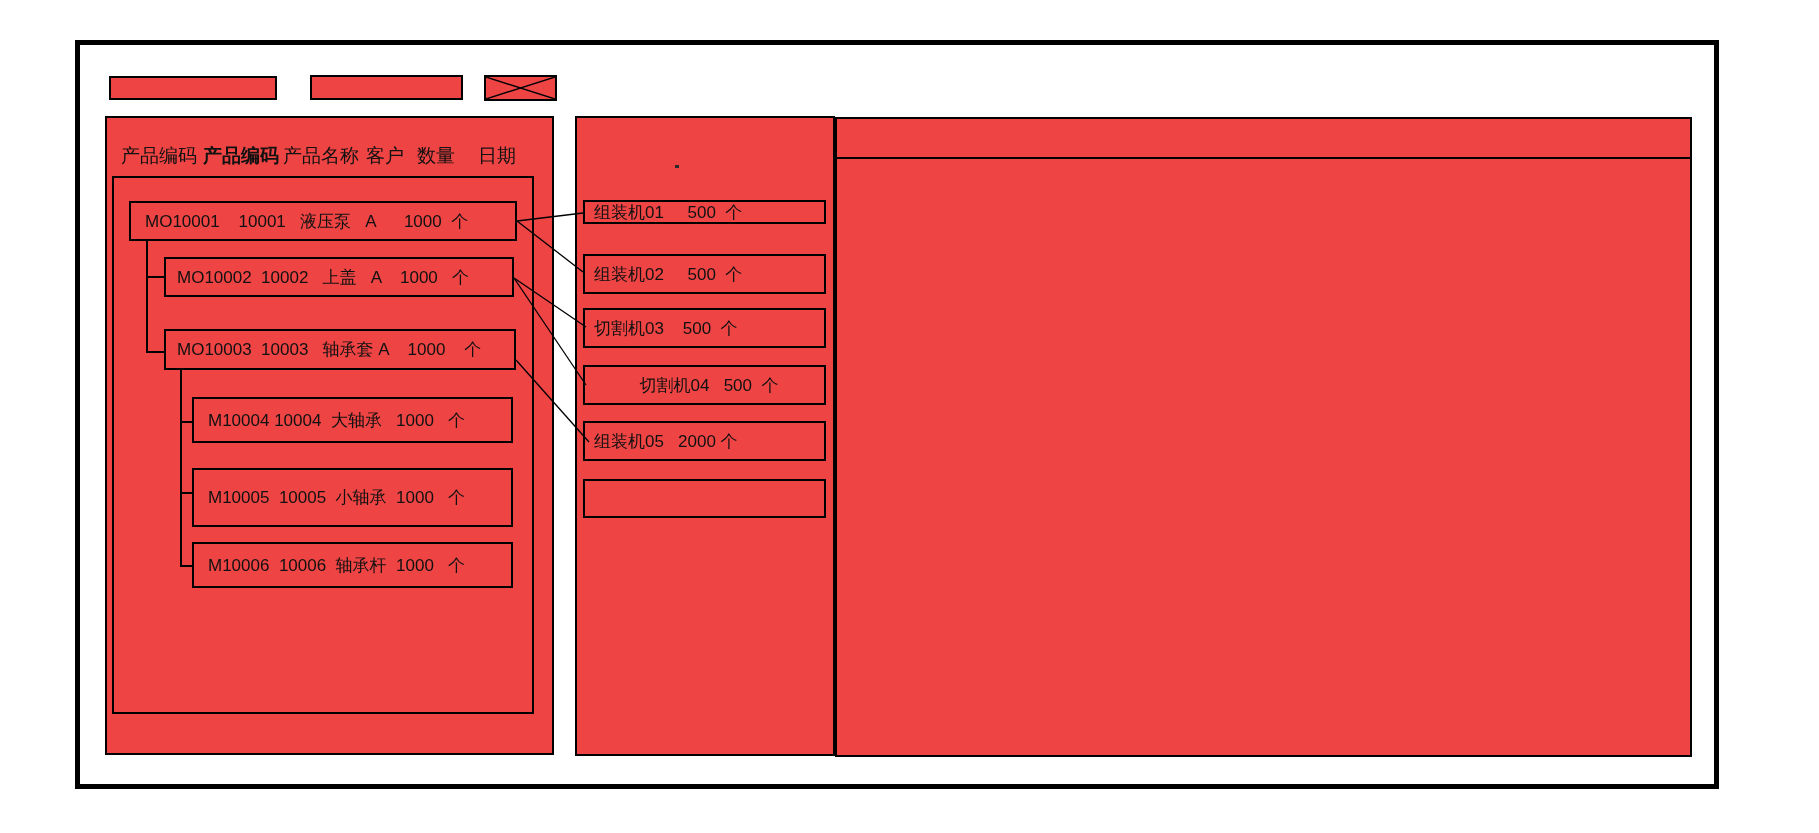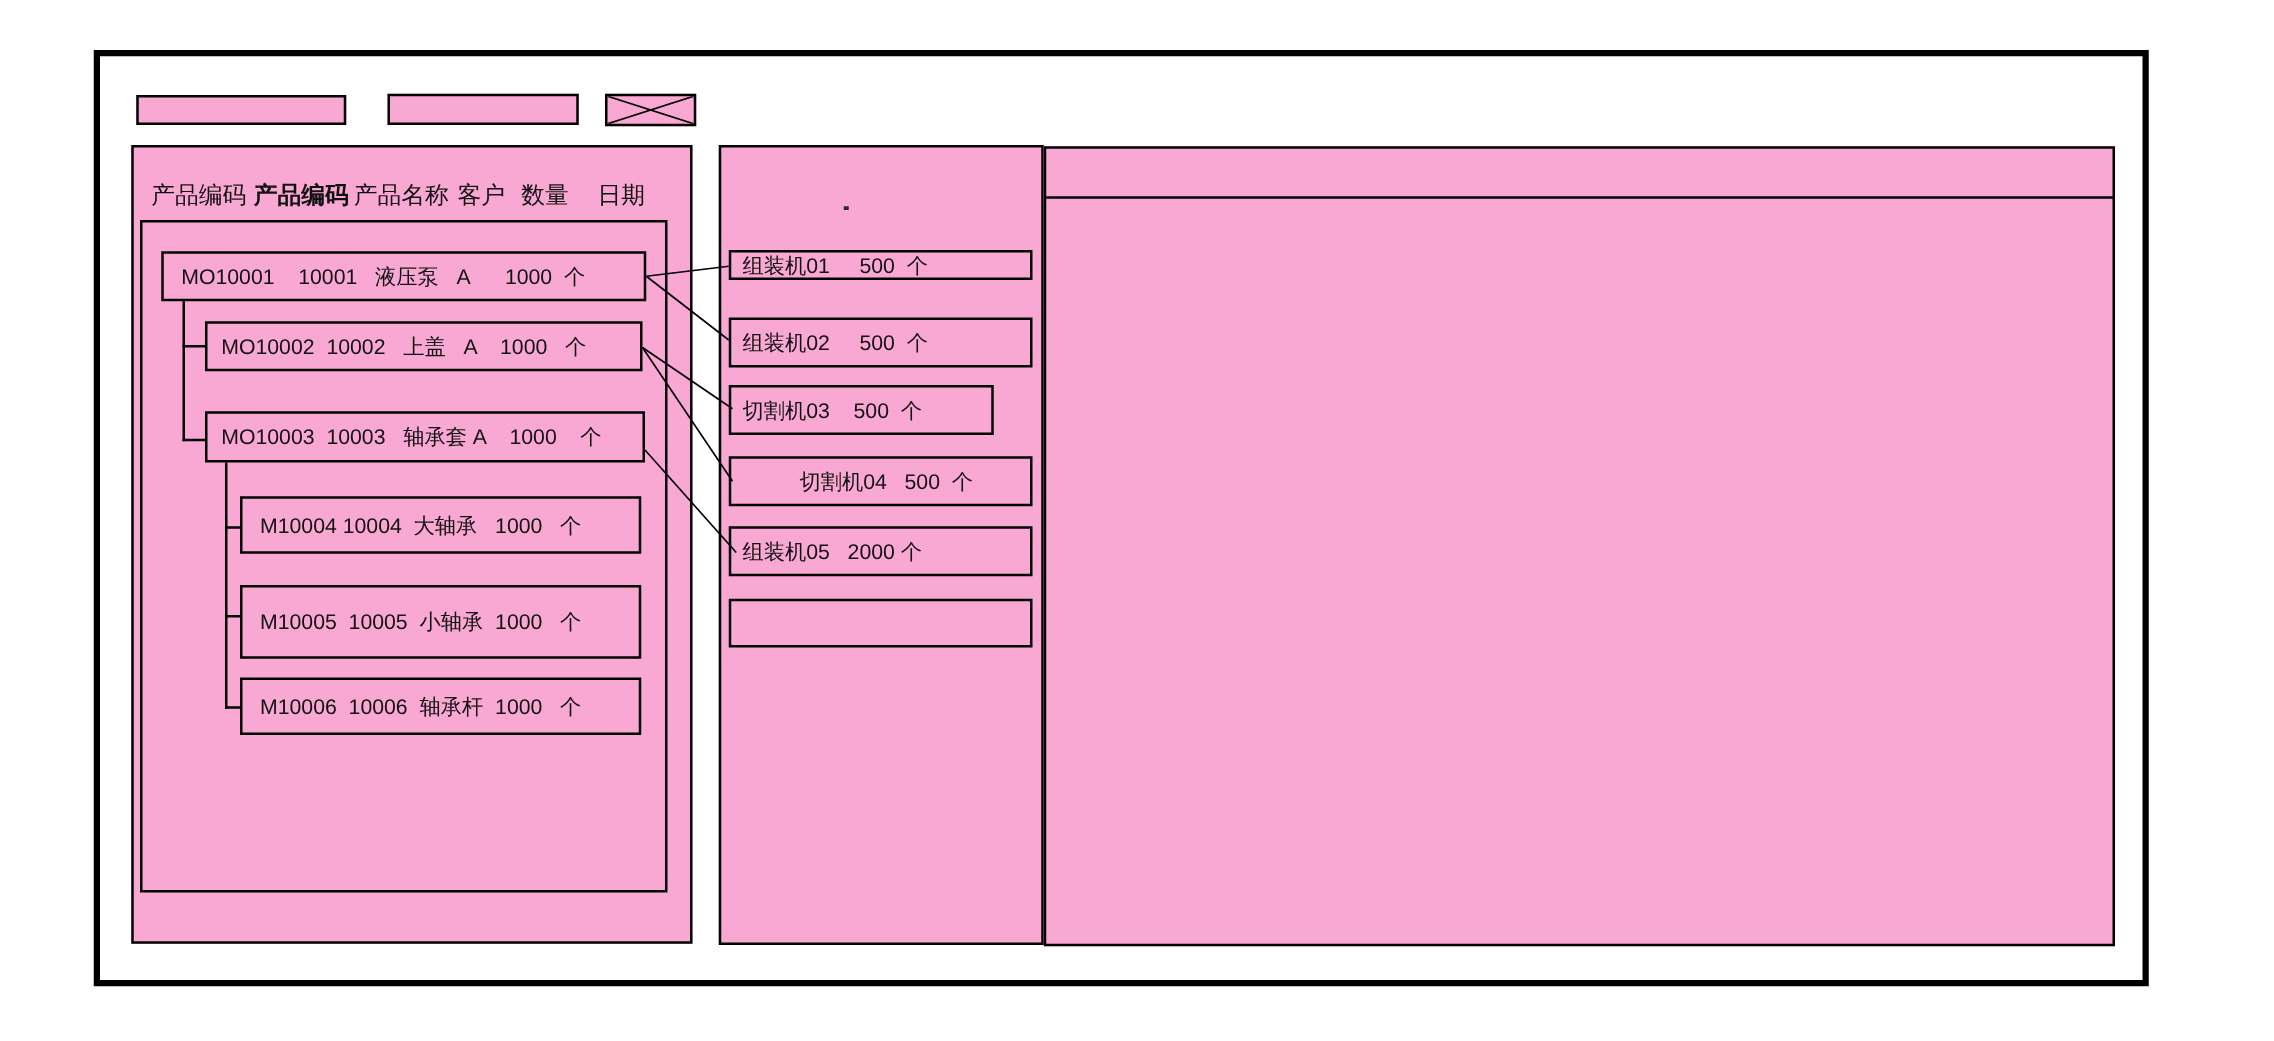--- a/index.html
+++ b/index.html
@@ -7,21 +7,21 @@
     position: relative;
     width: 1819px;
     height: 833px;
     background: #ffffff;
     font-family: "Liberation Sans", sans-serif;
     color: #000000;
     overflow: hidden;
   }
   .abs { position: absolute; box-sizing: border-box; }
   .frame { border: 5px solid #000000; background: #ffffff; }
-  .rect  { border: 2px solid #000000; background: #f9a8d4; }
+  .rect  { border: 2px solid #000000; background: #ef4444; }
   .label { white-space: pre; color: #111111; }
   .card  { display: flex; align-items: center; }
   .card .label { font-size: 17px; }
   .hdr span { position: absolute; top: 0; font-size: 19px; color: #111111; white-space: pre; }
   .connector { background: #000000; }
   svg.overlay { position: absolute; left: 0; top: 0; pointer-events: none; }
   .dot { background: #2a2a2a; }
 </style>
 </head>
 <body>
@@ -84,21 +84,21 @@
   <div class="abs rect" style="left:575px; top:116px; width:260px; height:640px;"></div>
 
   <div class="abs dot" style="left:675px; top:165px; width:4px; height:3px;"></div>
 
   <div class="abs rect card" style="left:583px; top:200px; width:243px; height:24px; padding-left:9px;">
     <span class="label">组装机01     500  个</span>
   </div>
   <div class="abs rect card" style="left:583px; top:254px; width:243px; height:40px; padding-left:9px;">
     <span class="label">组装机02     500  个</span>
   </div>
-  <div class="abs rect card" style="left:583px; top:308px; width:212px; height:40px; padding-left:9px;">
+  <div class="abs rect card" style="left:583px; top:308px; width:243px; height:40px; padding-left:9px;">
     <span class="label">切割机03    500  个</span>
   </div>
   <div class="abs rect card" style="left:583px; top:365px; width:243px; height:40px; padding-left:9px;justify-content:center;">
     <span class="label">切割机04   500  个</span>
   </div>
   <div class="abs rect card" style="left:583px; top:421px; width:243px; height:40px; padding-left:9px;">
     <span class="label">组装机05   2000 个</span>
   </div>
   <div class="abs rect card" style="left:583px; top:479px; width:243px; height:39px; padding-left:9px;">
     <span class="label"></span>

